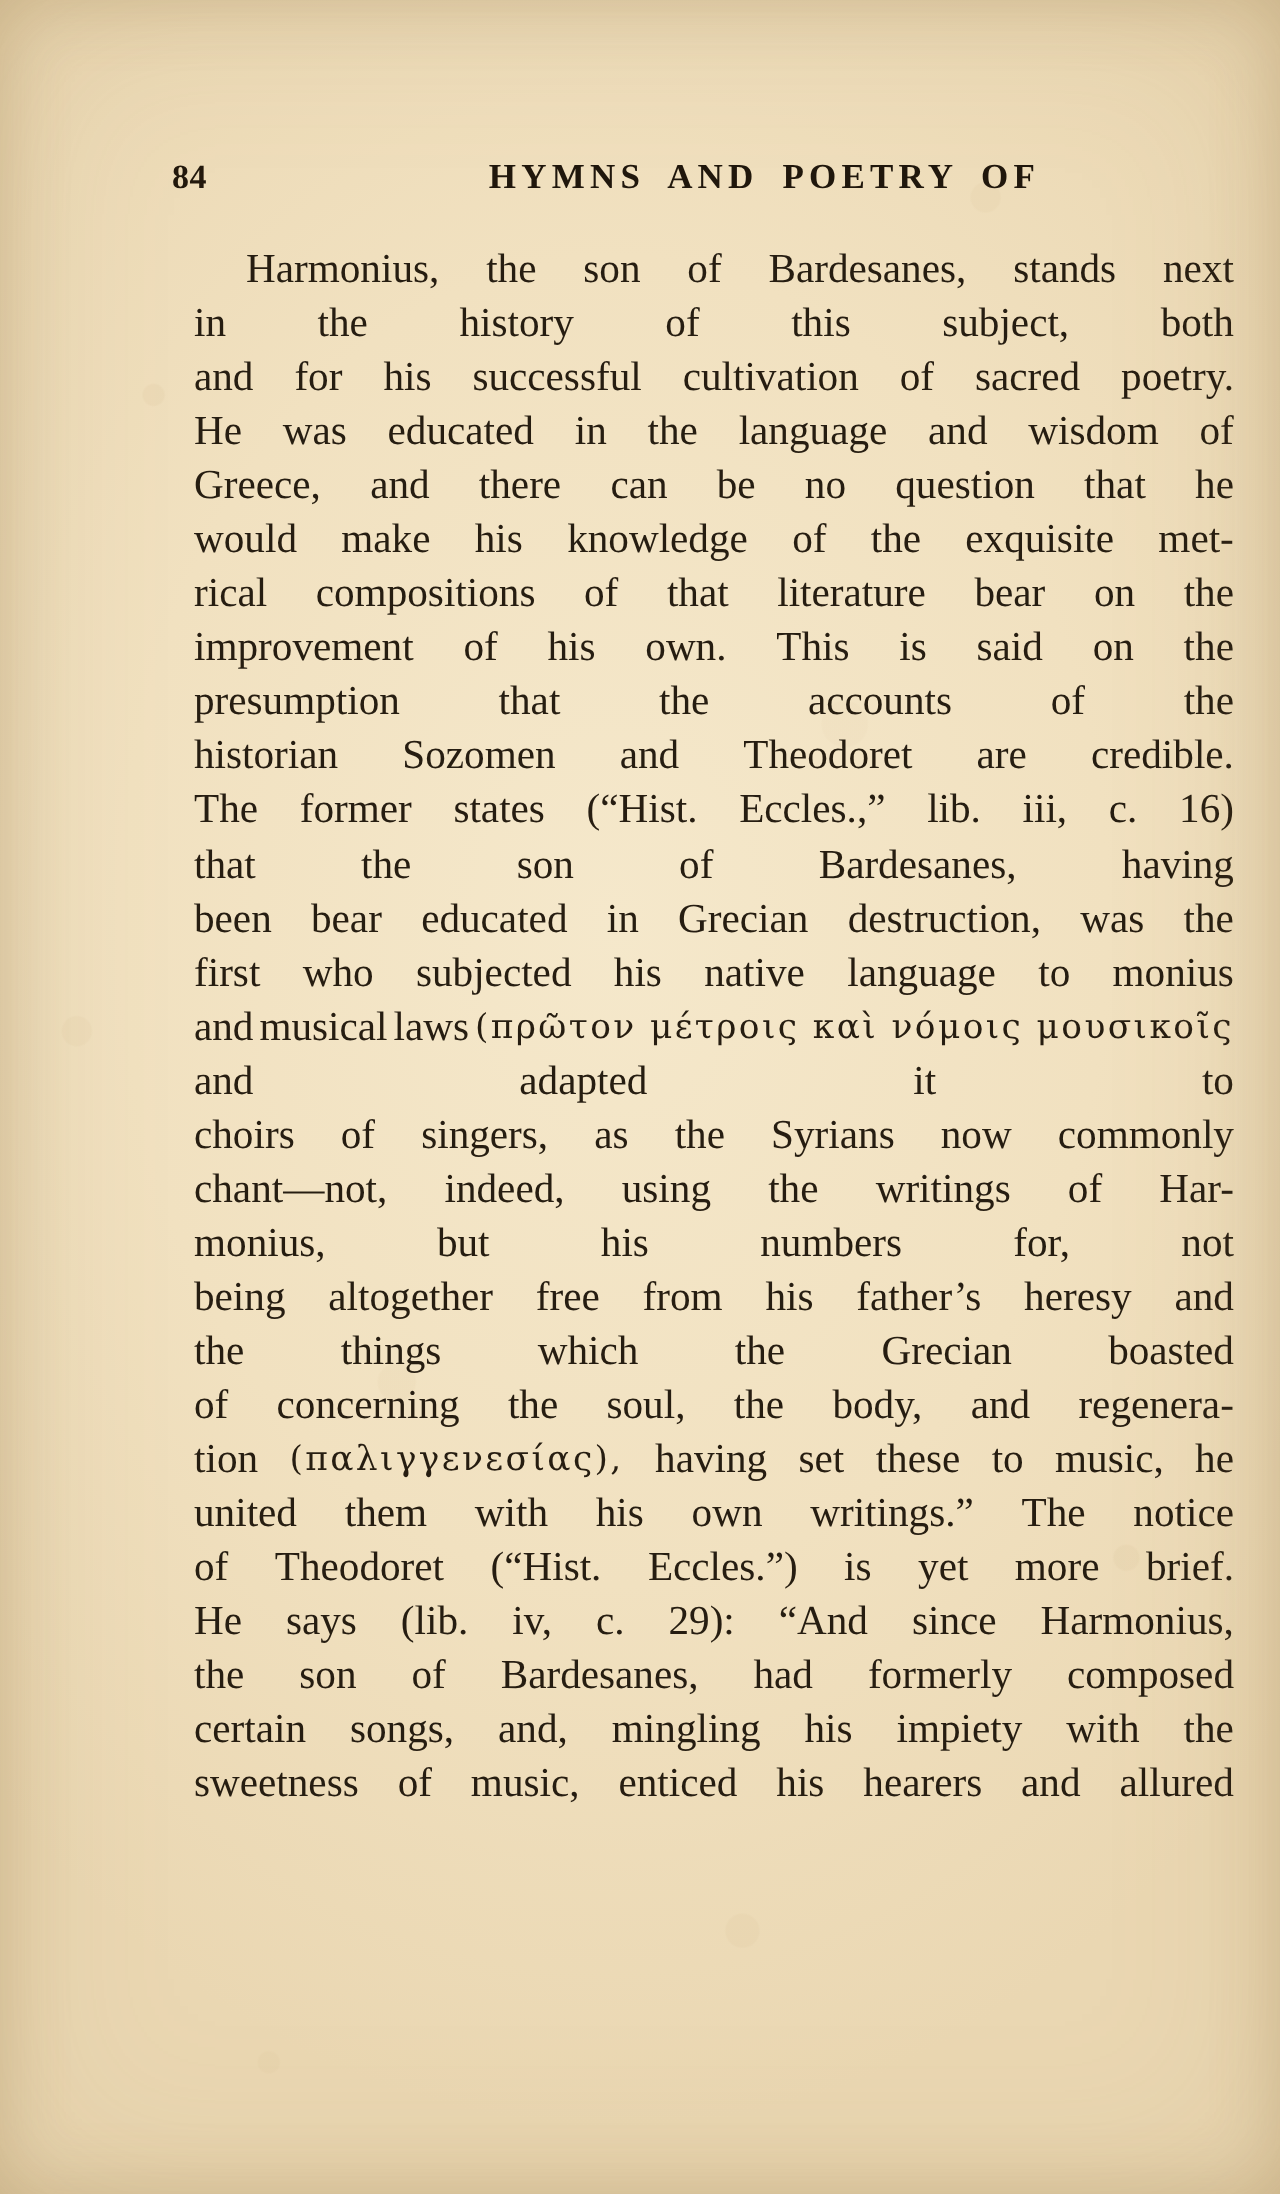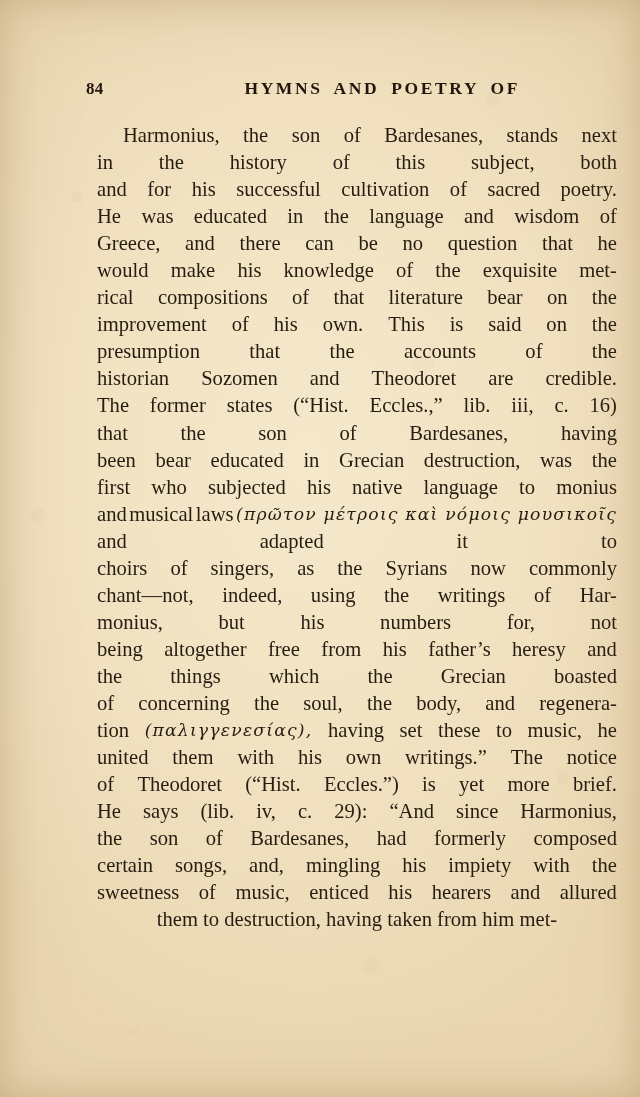--- a/index.html
+++ b/index.html
@@ -100,21 +100,20 @@
   .ln.j {
     display: flex;
     justify-content: space-between;
   }
   .ln.j > span { display: inline-block; white-space: pre; }
   .ln.flush { display: block; }
   .indent { padding-left: 26px; }
 
   .gk {
     font-family: "DejaVu Serif", "Liberation Serif", serif;
-    font-style: italic;
     font-size: 17.2px;
     letter-spacing: .2px;
   }
   .gk-sp { letter-spacing: 1.2px; }
 
   
   #body-text, #running-head { text-rendering: optimizeLegibility; }
 </style>
 </head>
 <body>
@@ -395,17 +394,16 @@
       <div class="ln j">
         <span>sweetness</span>
         <span>of</span>
         <span>music,</span>
         <span>enticed</span>
         <span>his</span>
         <span>hearers</span>
         <span>and</span>
         <span>allured</span>
       </div>
-      <div class="ln flush"><span>them</span> <span>to</span> <span>destruction,</span> <span>having</span> <span>taken</span> <span>from</span> <span>him</span> <span>met-</span></div>
     </div>
 
   <div id="vignette"></div>
 </div>
 
 </body></html>

